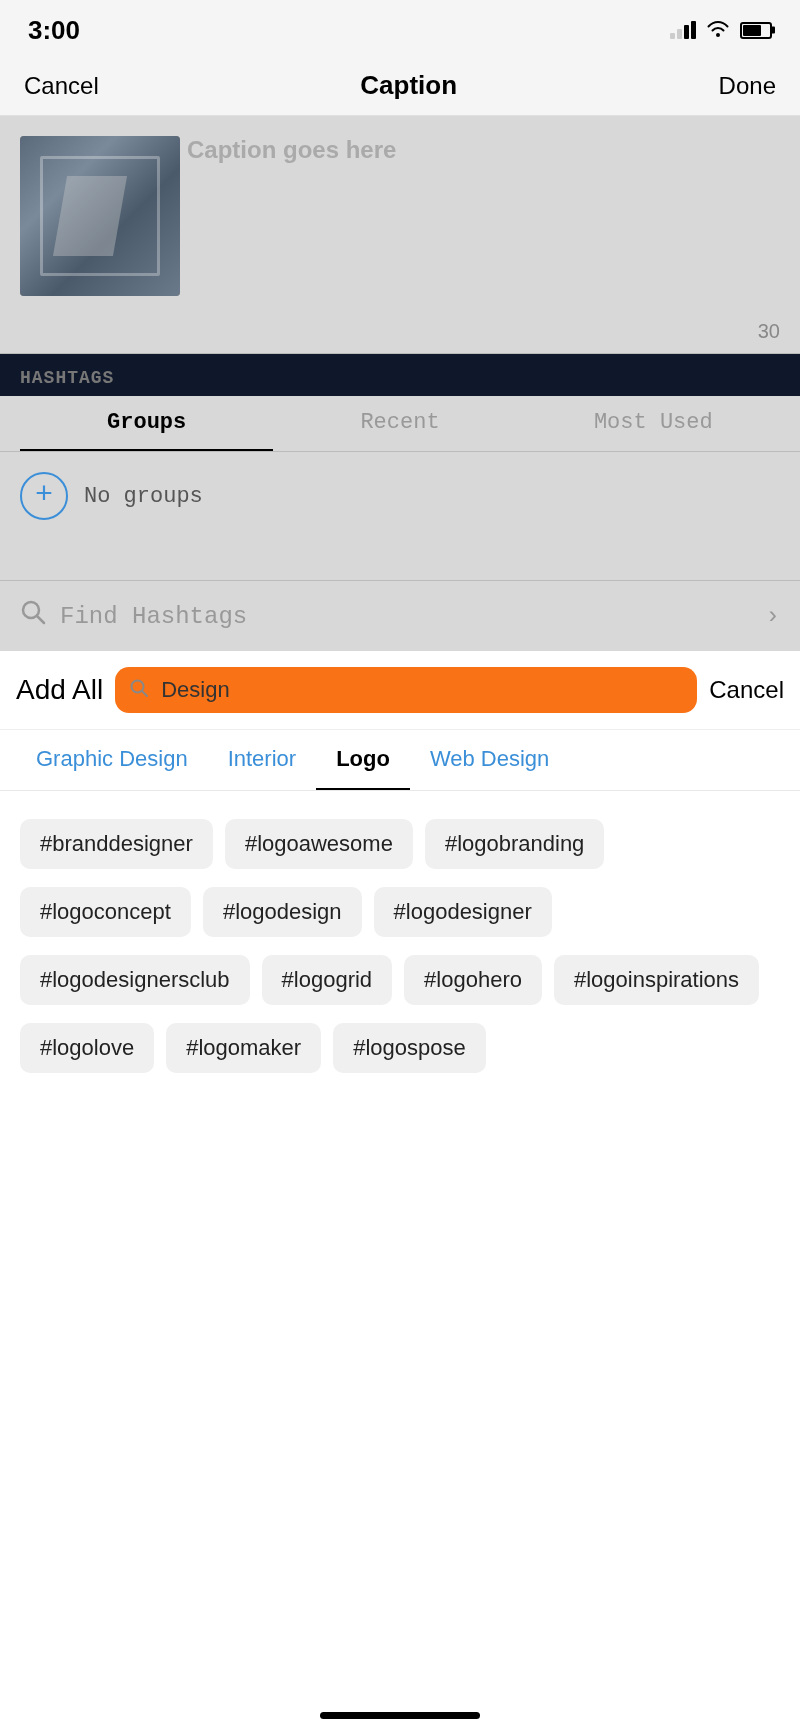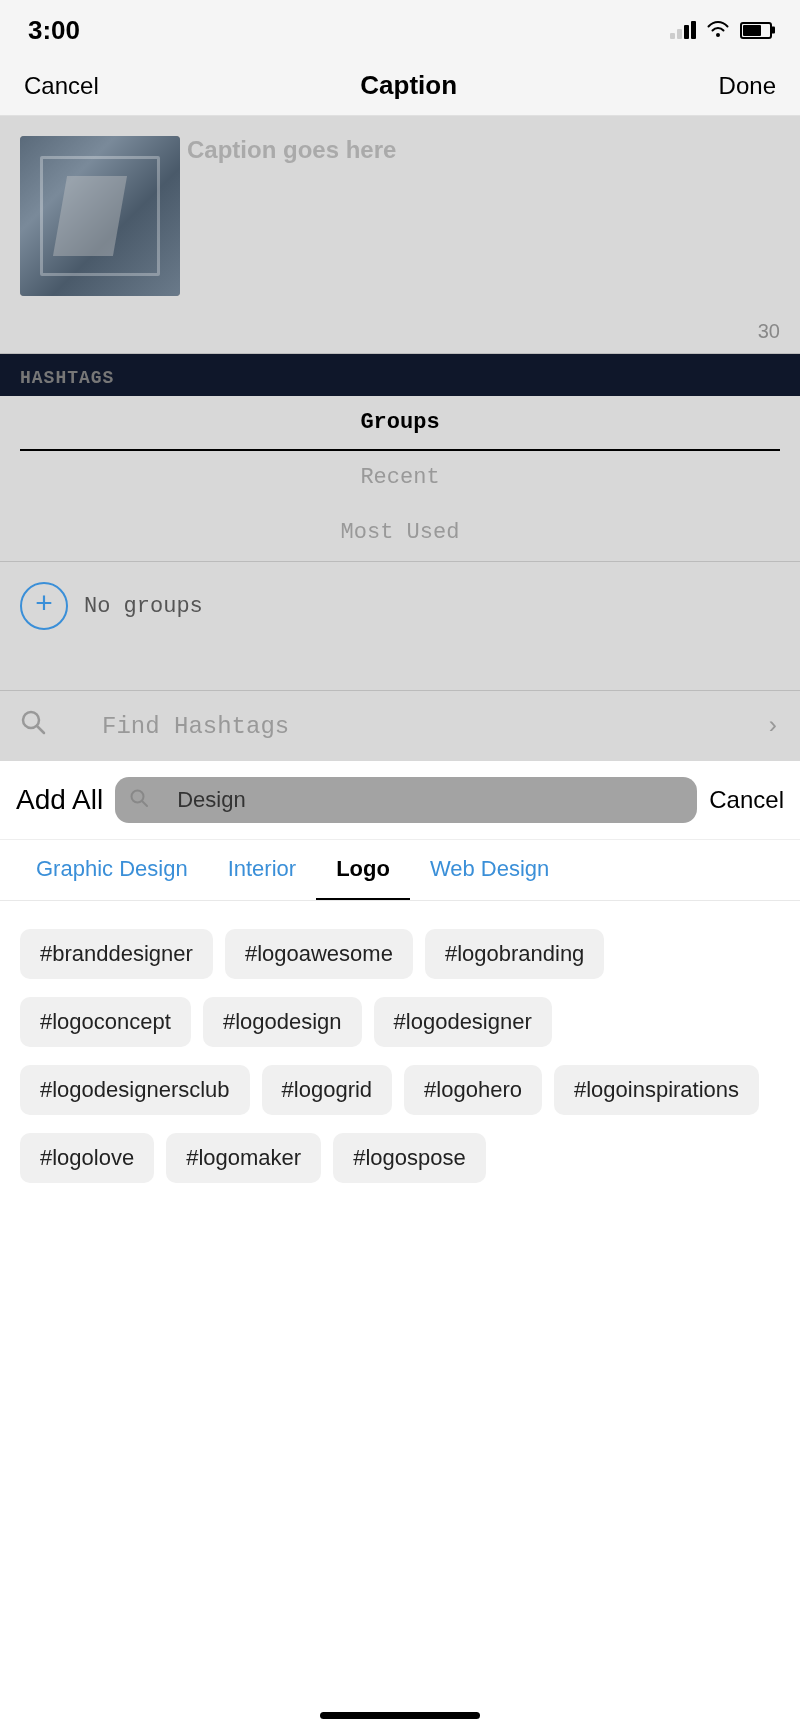--- a/index.html
+++ b/index.html
@@ -177,21 +177,20 @@
       color: #777;
       letter-spacing: 1px;
     }
 
     
     .tabs-row {
       display: flex;
       background: #d8d8d8;
       border-bottom: 1px solid #bbb;
       padding: 0 20px;
-      flex-direction: column;
     }
     .tab-item {
       flex: 1;
       text-align: center;
       padding: 14px 0;
       font-size: 22px;
       cursor: pointer;
       border-bottom: 2px solid transparent;
     }
     .tab-item.active {
@@ -250,21 +249,20 @@
       cursor: pointer;
     }
     .search-icon-grey {
       font-size: 26px;
       color: #999;
     }
     .find-hashtags-text {
       flex: 1;
       font-size: 24px;
       color: #999;
-      margin-left: 42px;
     }
     .chevron-right {
       font-size: 24px;
       color: #999;
     }
 
     
     .search-bar-area {
       display: flex;
       align-items: center;
@@ -275,26 +273,26 @@
     }
     .add-all-btn {
       font-size: 28px;
       color: #000;
       font-weight: 400;
       cursor: pointer;
       white-space: nowrap;
     }
     .search-input-wrapper {
       flex: 1;
-      background: #a3a3a3;
+      background: #f97316;
       border-radius: 14px;
       display: flex;
       align-items: center;
       padding: 10px 14px;
-      gap: 28px;
+      gap: 12px;
     }
     .search-icon-small {
       font-size: 20px;
       color: #888;
     }
     .search-input {
       background: transparent;
       border: none;
       outline: none;
       font-size: 22px;

